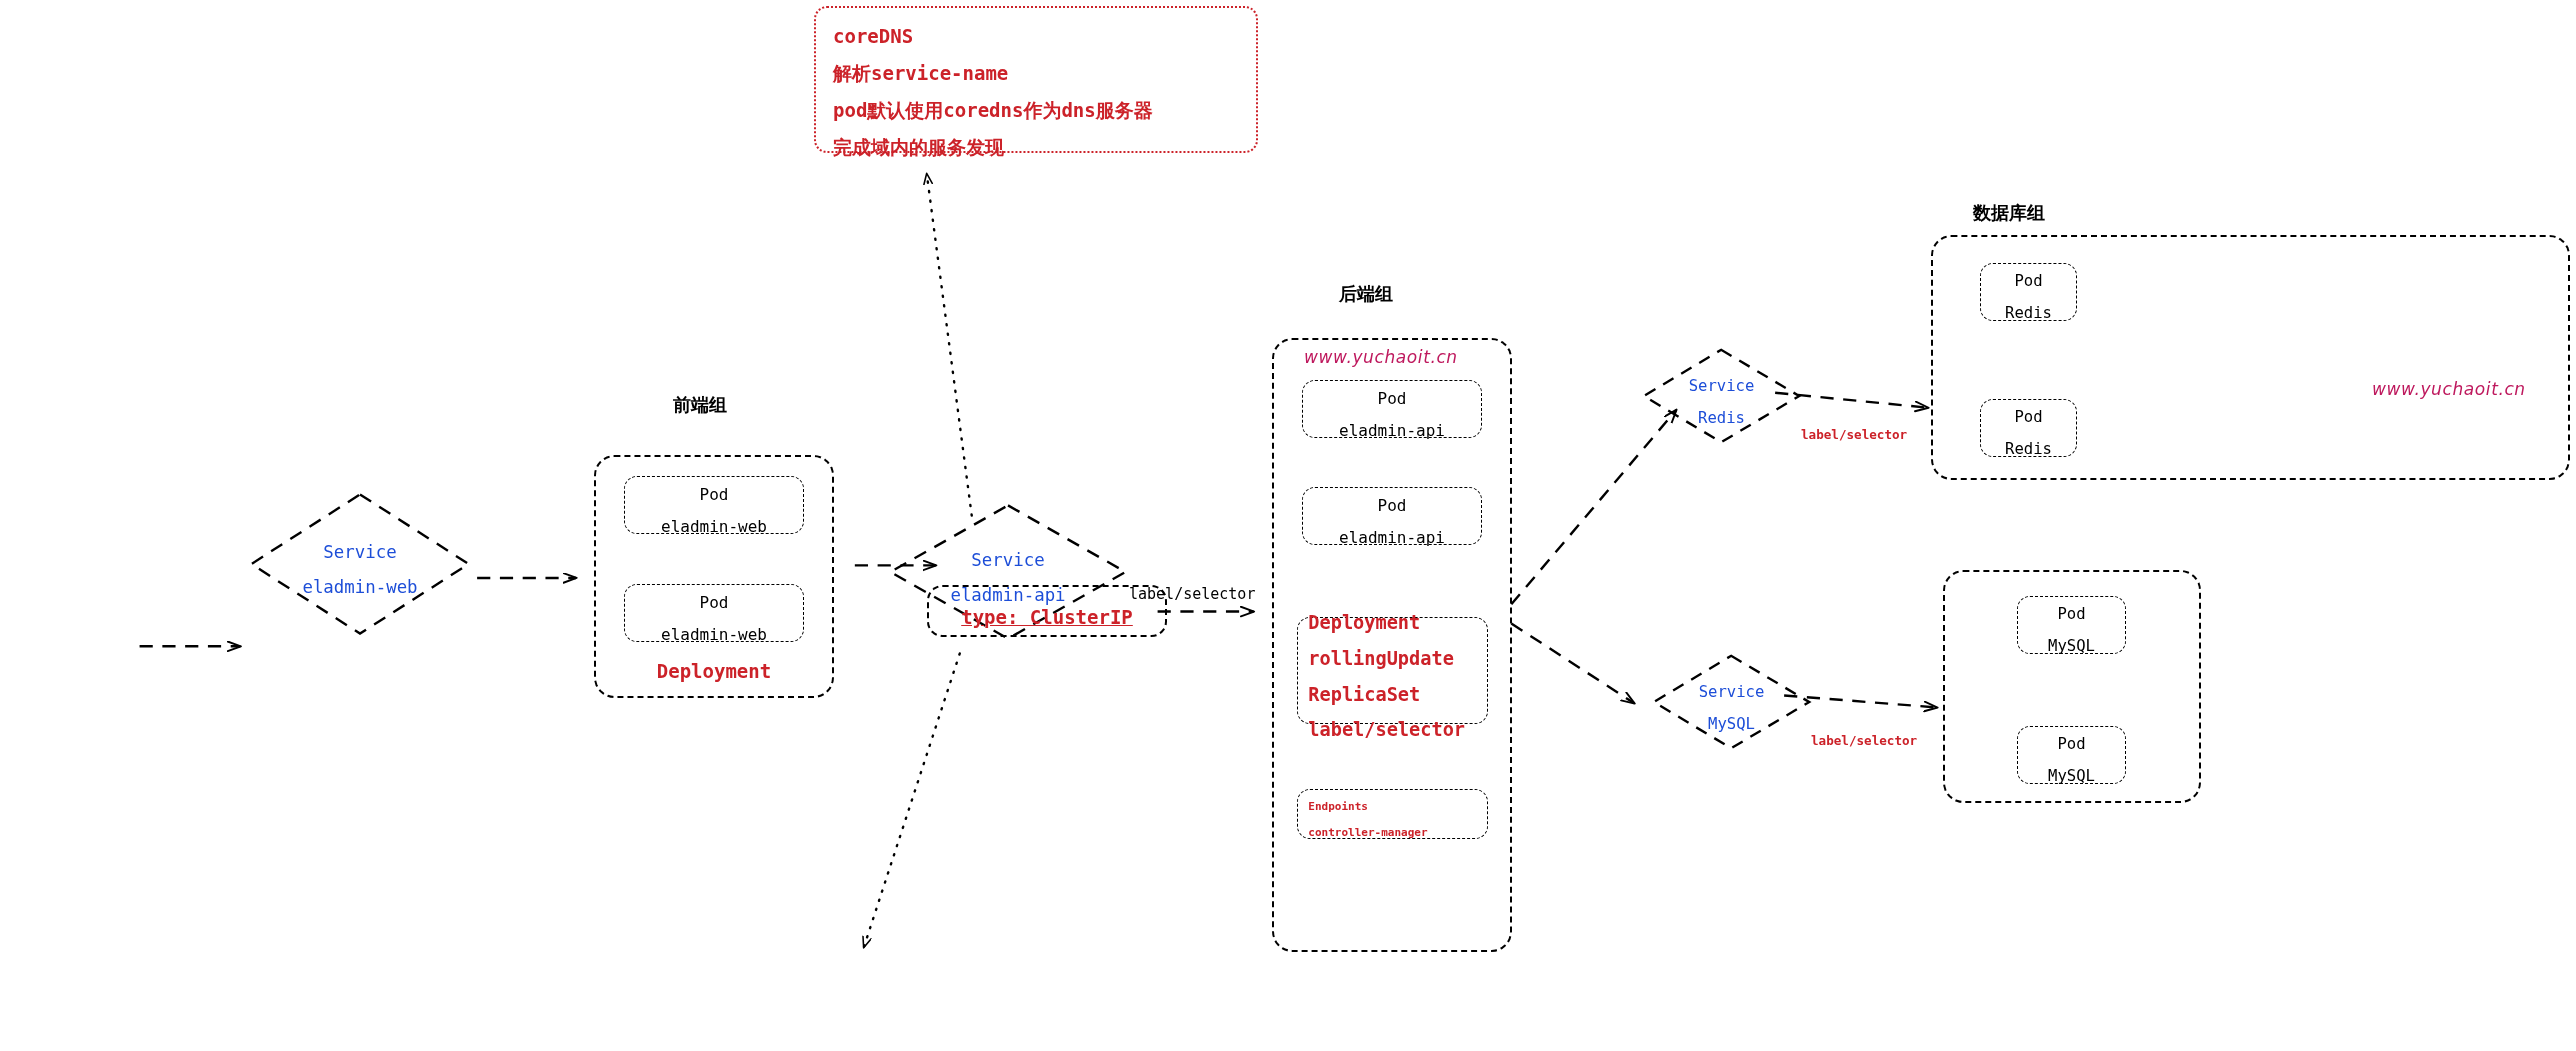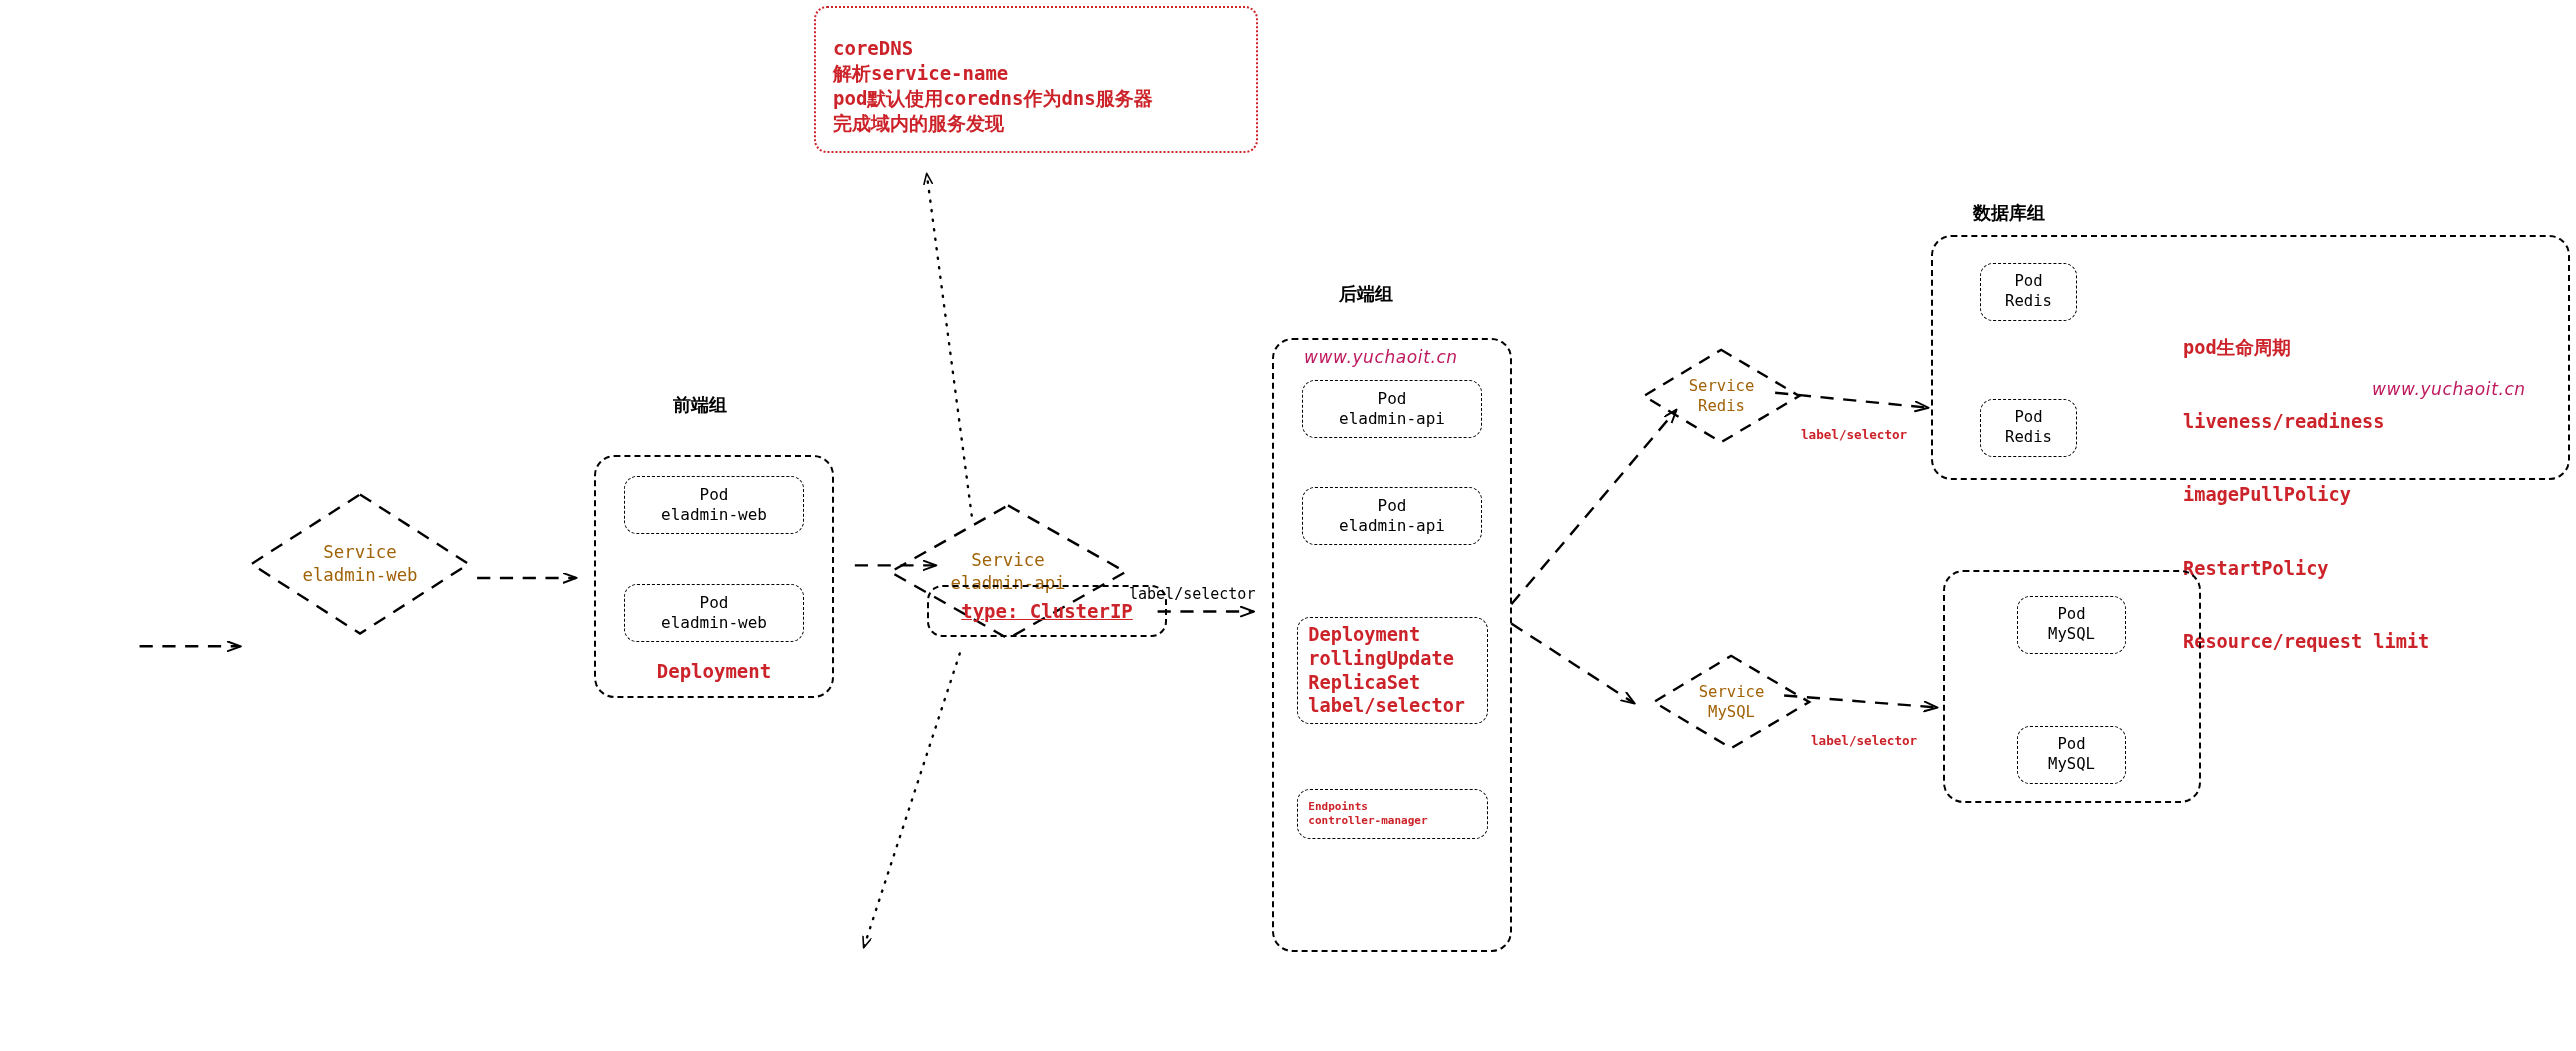--- a/index.html
+++ b/index.html
@@ -48,35 +48,35 @@
   .red{color:#cc2229;}
   .blk{color:#000000;}
   .grp-title{
     position:absolute;
     font-family:"DejaVu Sans","Liberation Sans",sans-serif;
     font-weight:700;
     color:#000000;
     font-size:18px;
     white-space:nowrap;
   }
-  .ln{display:block;}
+  .ln{display:block;margin-top:12px;}
   
   .diamond-wrap{position:absolute;}
   .diamond-wrap svg{position:absolute;left:0;top:0;overflow:visible;}
   .diamond-label{
     position:absolute;
     left:0;top:0;
     width:100%;height:100%;
     display:flex;
     flex-direction:column;
     align-items:center;
     justify-content:center;
     text-align:right;
     white-space:pre;
-    color:#a16207;
+    color:#1d4ed8;
     line-height:1.3;
   }
   
   .ftext{
     position:absolute;
     white-space:pre;
     line-height:1.32;
   }
   .watermark{
     position:absolute;
@@ -226,27 +226,20 @@
     <div class="node dash-box-thin" style="position:relative;width:97px;height:58px;font-size:15.6px;">
       <span class="ln">Pod</span>
       <span class="ln">Redis</span>
     </div>
     <div class="node dash-box-thin" style="position:relative;top:66px;width:97px;height:58px;font-size:15.6px;">
       <span class="ln">Pod</span>
       <span class="ln">Redis</span>
     </div>
   </div>
 
-  <div class="ftext red" style="left:2183px;top:287px;font-size:18.6px;font-weight:700;">
-    <span class="ln">pod生命周期</span>
-    <span class="ln">liveness/readiness</span>
-    <span class="ln">imagePullPolicy</span>
-    <span class="ln">RestartPolicy</span>
-    <span class="ln">Resource/request limit</span>
-  </div>
   <div class="watermark" style="left:2372px;top:379px;">www.yuchaoit.cn</div>
 
   <div class="node grp" style="left:1943px;top:570px;width:258px;height:233px;align-items:flex-start;padding:24px 0 0 72px;">
     <div class="node dash-box-thin" style="position:relative;width:109px;height:58px;font-size:15.6px;">
       <span class="ln">Pod</span>
       <span class="ln">MySQL</span>
     </div>
     <div class="node dash-box-thin" style="position:relative;top:60px;width:109px;height:58px;font-size:15.6px;">
       <span class="ln">Pod</span>
       <span class="ln">MySQL</span>

